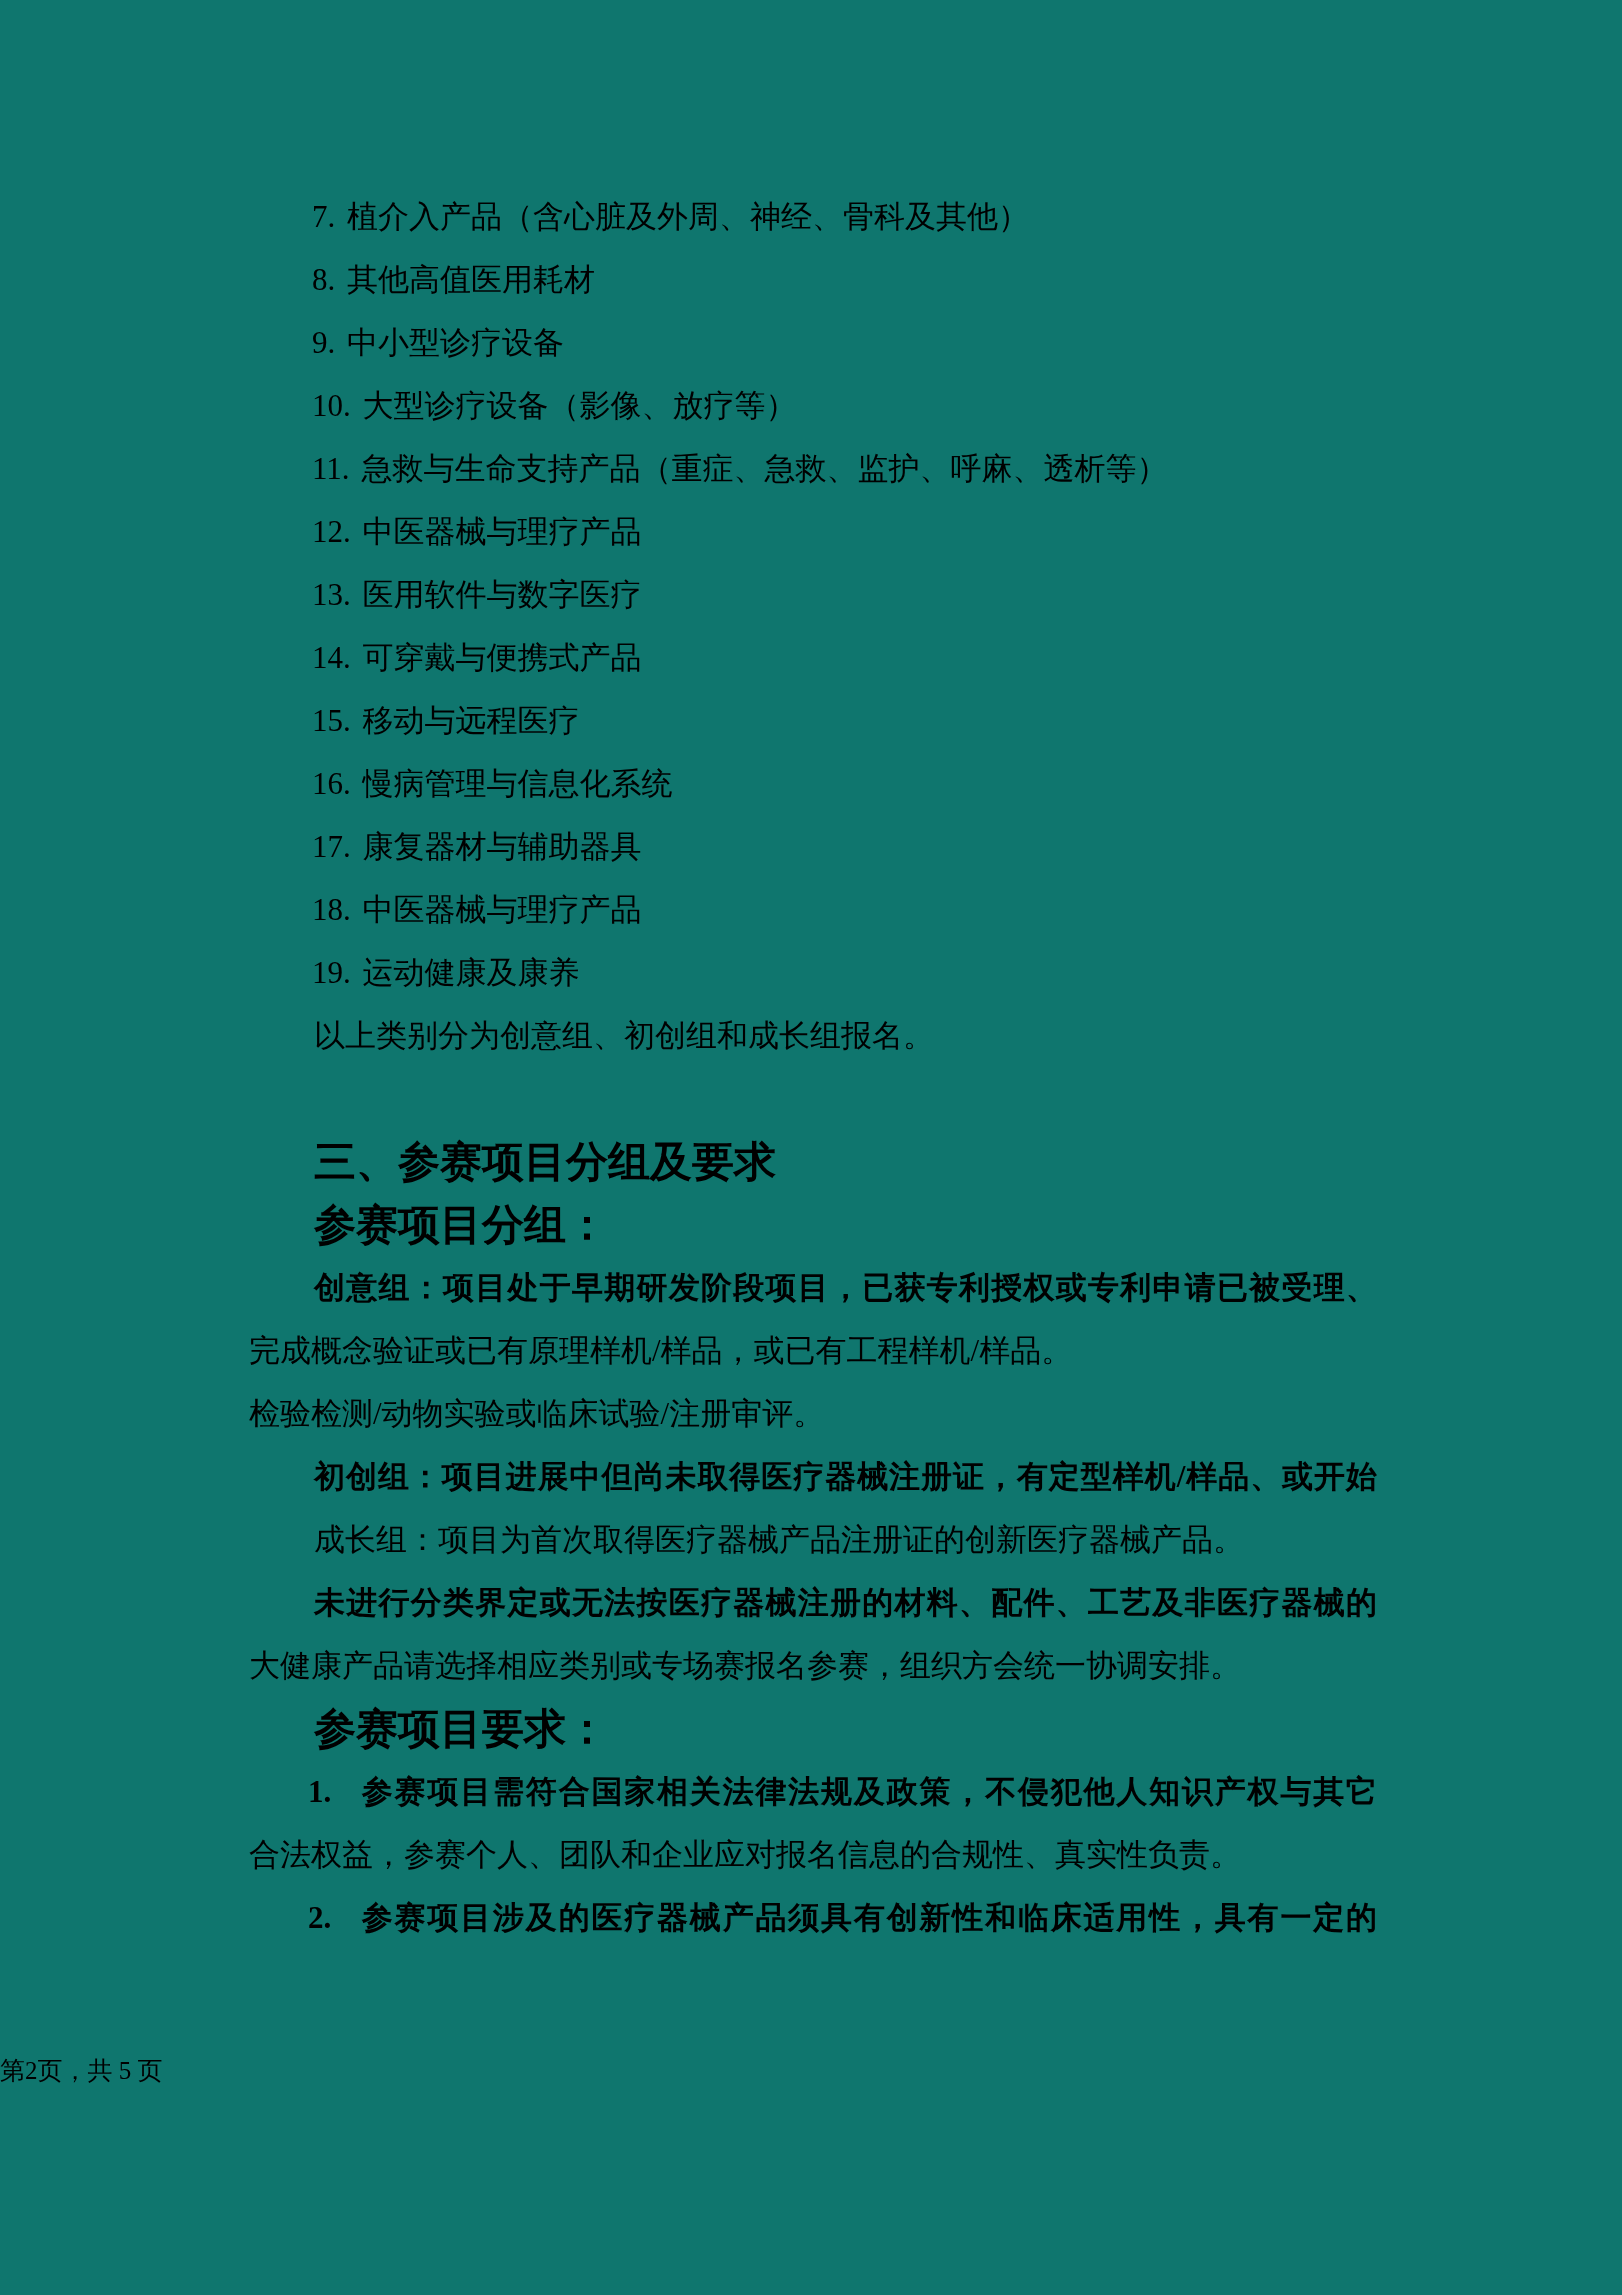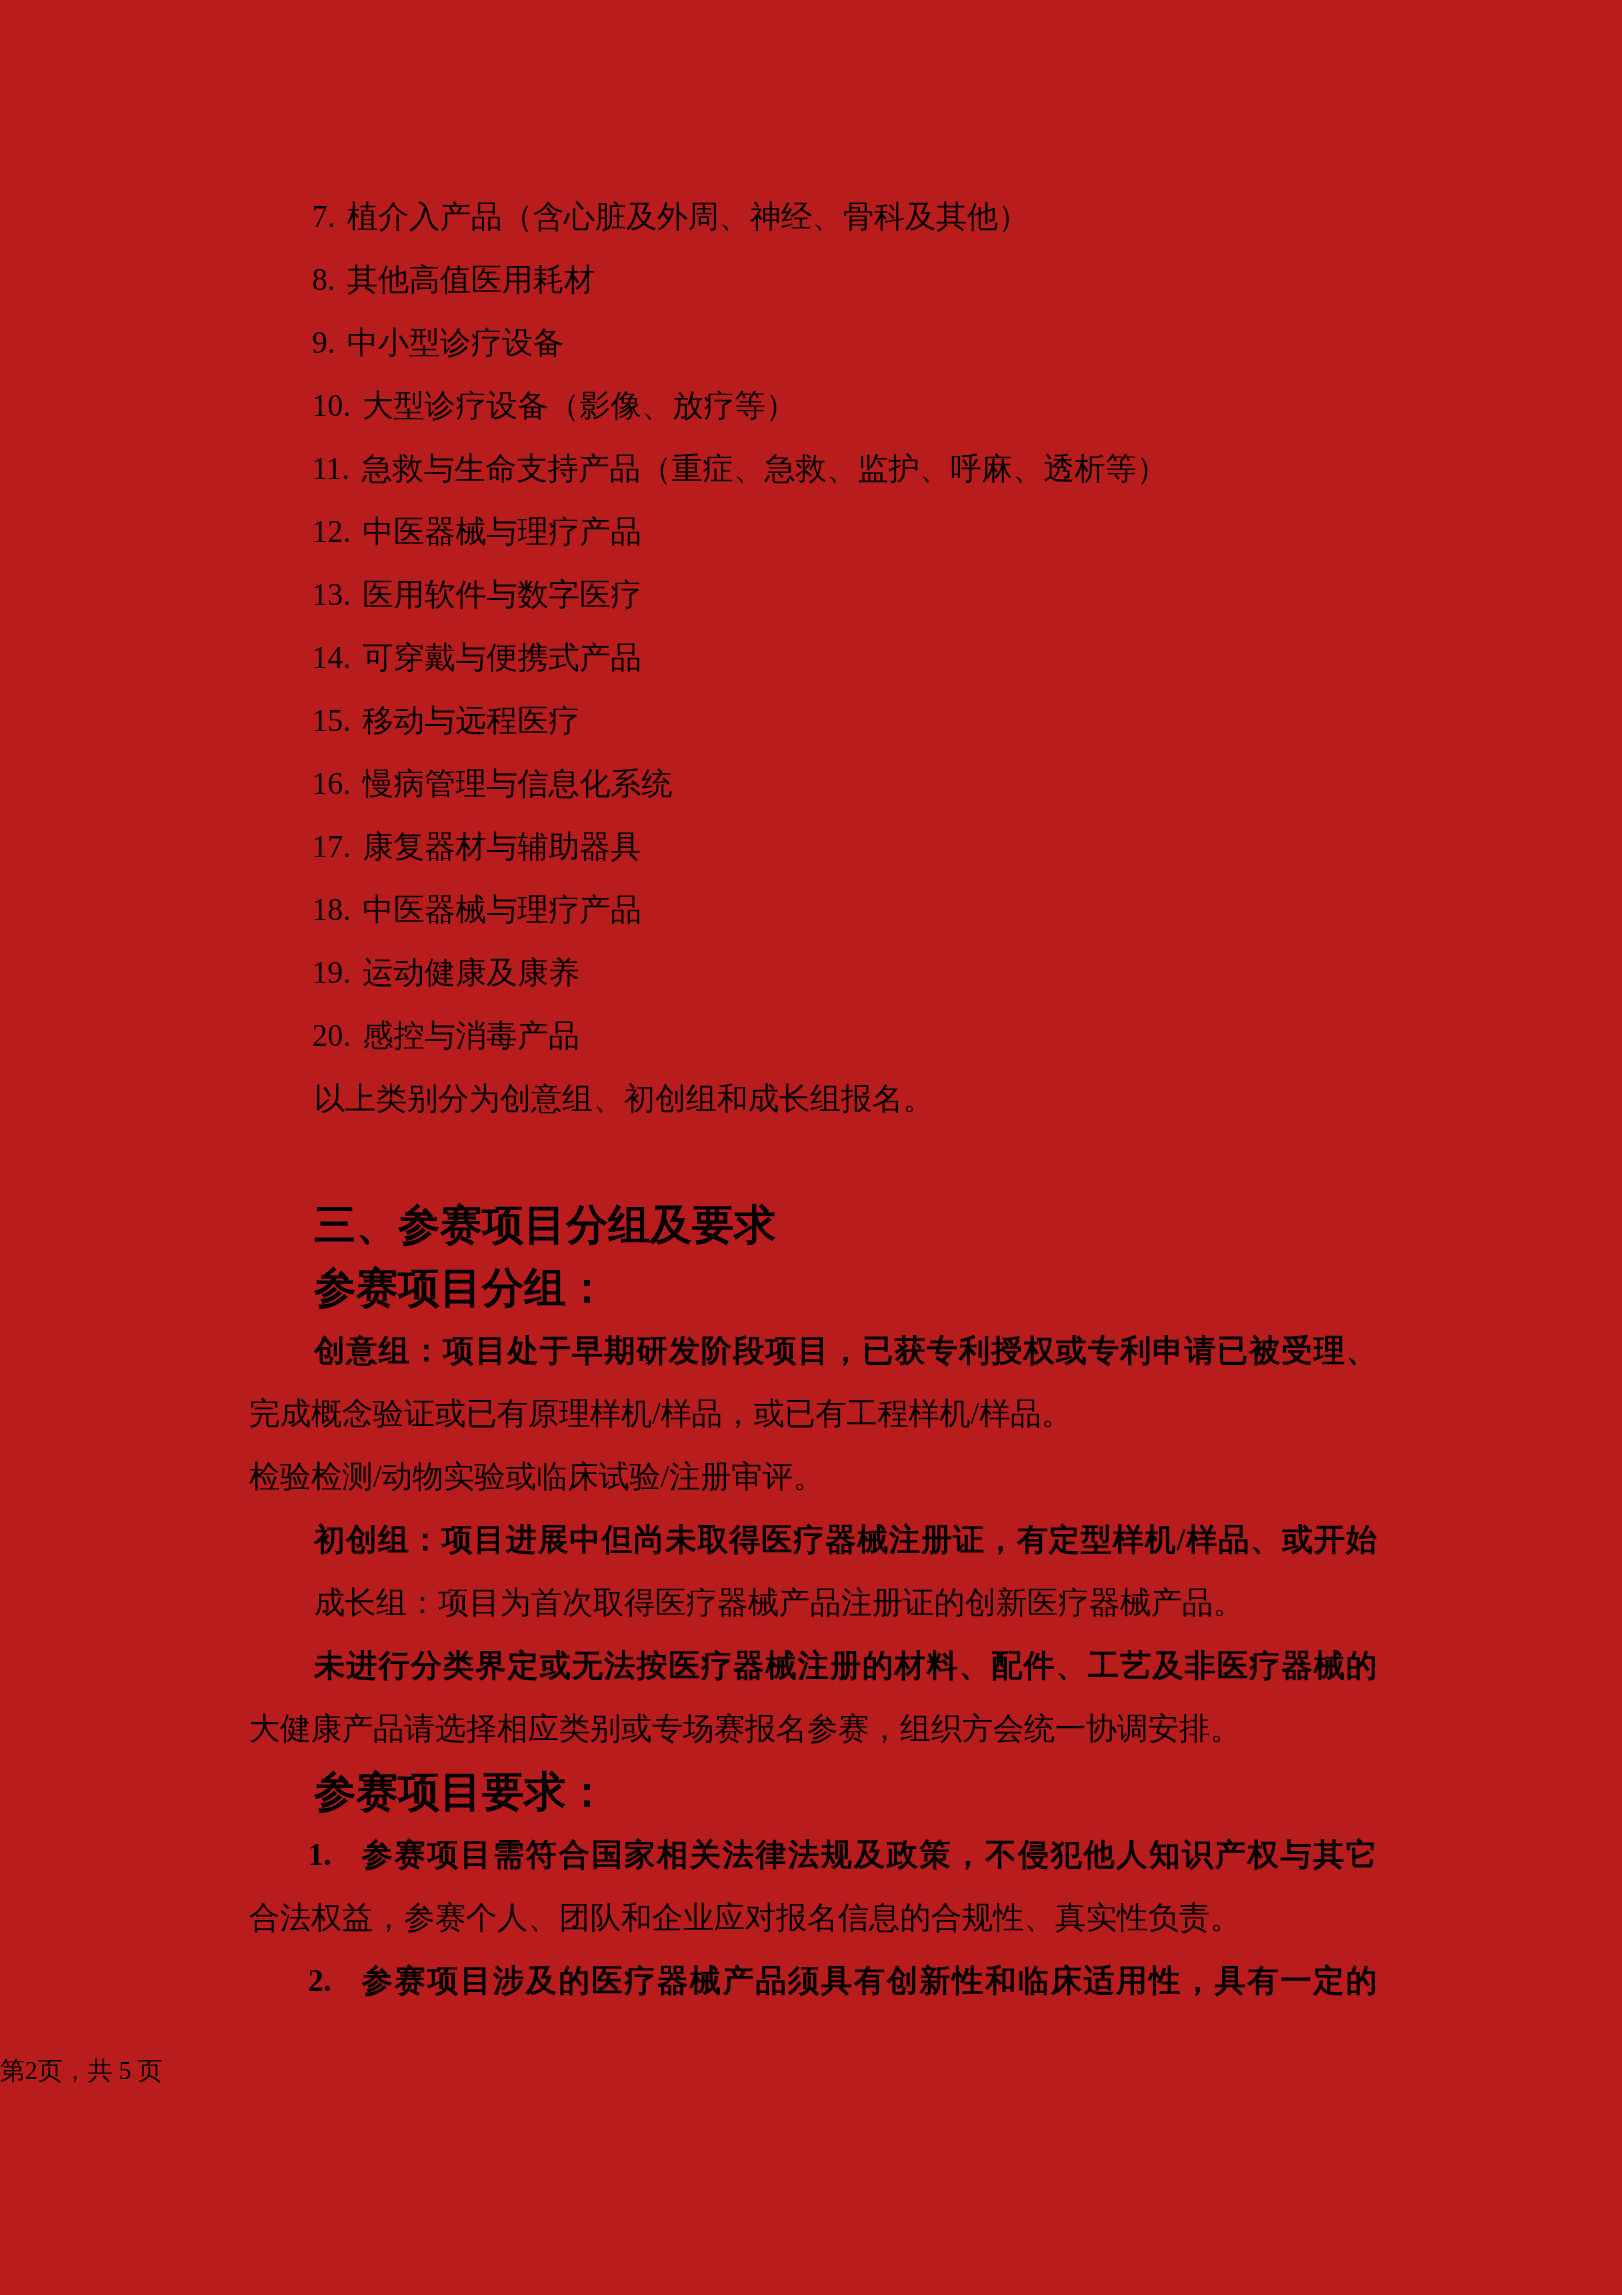--- a/index.html
+++ b/index.html
@@ -8,21 +8,21 @@
     height: 2295px;
     background: #ffffff;
     position: relative;
     overflow: hidden;
     color: #000000;
     font-family: "Liberation Serif", "DejaVu Serif", serif;
   }
   .page {
     position: absolute;
     inset: 0;
-    background: #b91c1c;
+    background: #0f766e;
   }
   .content {
     position: absolute;
     left: 249px;
     top: 185px;
     width: 1128px;
     font-size: 31px;
   }
   .line {
     height: 63px;
@@ -75,21 +75,20 @@
         <div class="line"><span class="cat-num">10.</span><span class="cat-gap"></span><span>大型诊疗设备（影像、放疗等）</span></div>
         <div class="line"><span class="cat-num">11.</span><span class="cat-gap"></span><span>急救与生命支持产品（重症、急救、监护、呼麻、透析等）</span></div>
         <div class="line"><span class="cat-num">12.</span><span class="cat-gap"></span><span>中医器械与理疗产品</span></div>
         <div class="line"><span class="cat-num">13.</span><span class="cat-gap"></span><span>医用软件与数字医疗</span></div>
         <div class="line"><span class="cat-num">14.</span><span class="cat-gap"></span><span>可穿戴与便携式产品</span></div>
         <div class="line"><span class="cat-num">15.</span><span class="cat-gap"></span><span>移动与远程医疗</span></div>
         <div class="line"><span class="cat-num">16.</span><span class="cat-gap"></span><span>慢病管理与信息化系统</span></div>
         <div class="line"><span class="cat-num">17.</span><span class="cat-gap"></span><span>康复器材与辅助器具</span></div>
         <div class="line"><span class="cat-num">18.</span><span class="cat-gap"></span><span>中医器械与理疗产品</span></div>
         <div class="line"><span class="cat-num">19.</span><span class="cat-gap"></span><span>运动健康及康养</span></div>
-        <div class="line"><span class="cat-num">20.</span><span class="cat-gap"></span><span>感控与消毒产品</span></div>
       </div>
 
     <div class="line indent">以上类别分为创意组、初创组和成长组报名。</div>
 
     <div class="blank-line"></div>
 
     <div class="line indent heading-line">三、参赛项目分组及要求</div>
 
     <div class="line indent heading-line">参赛项目分组：</div>
 

